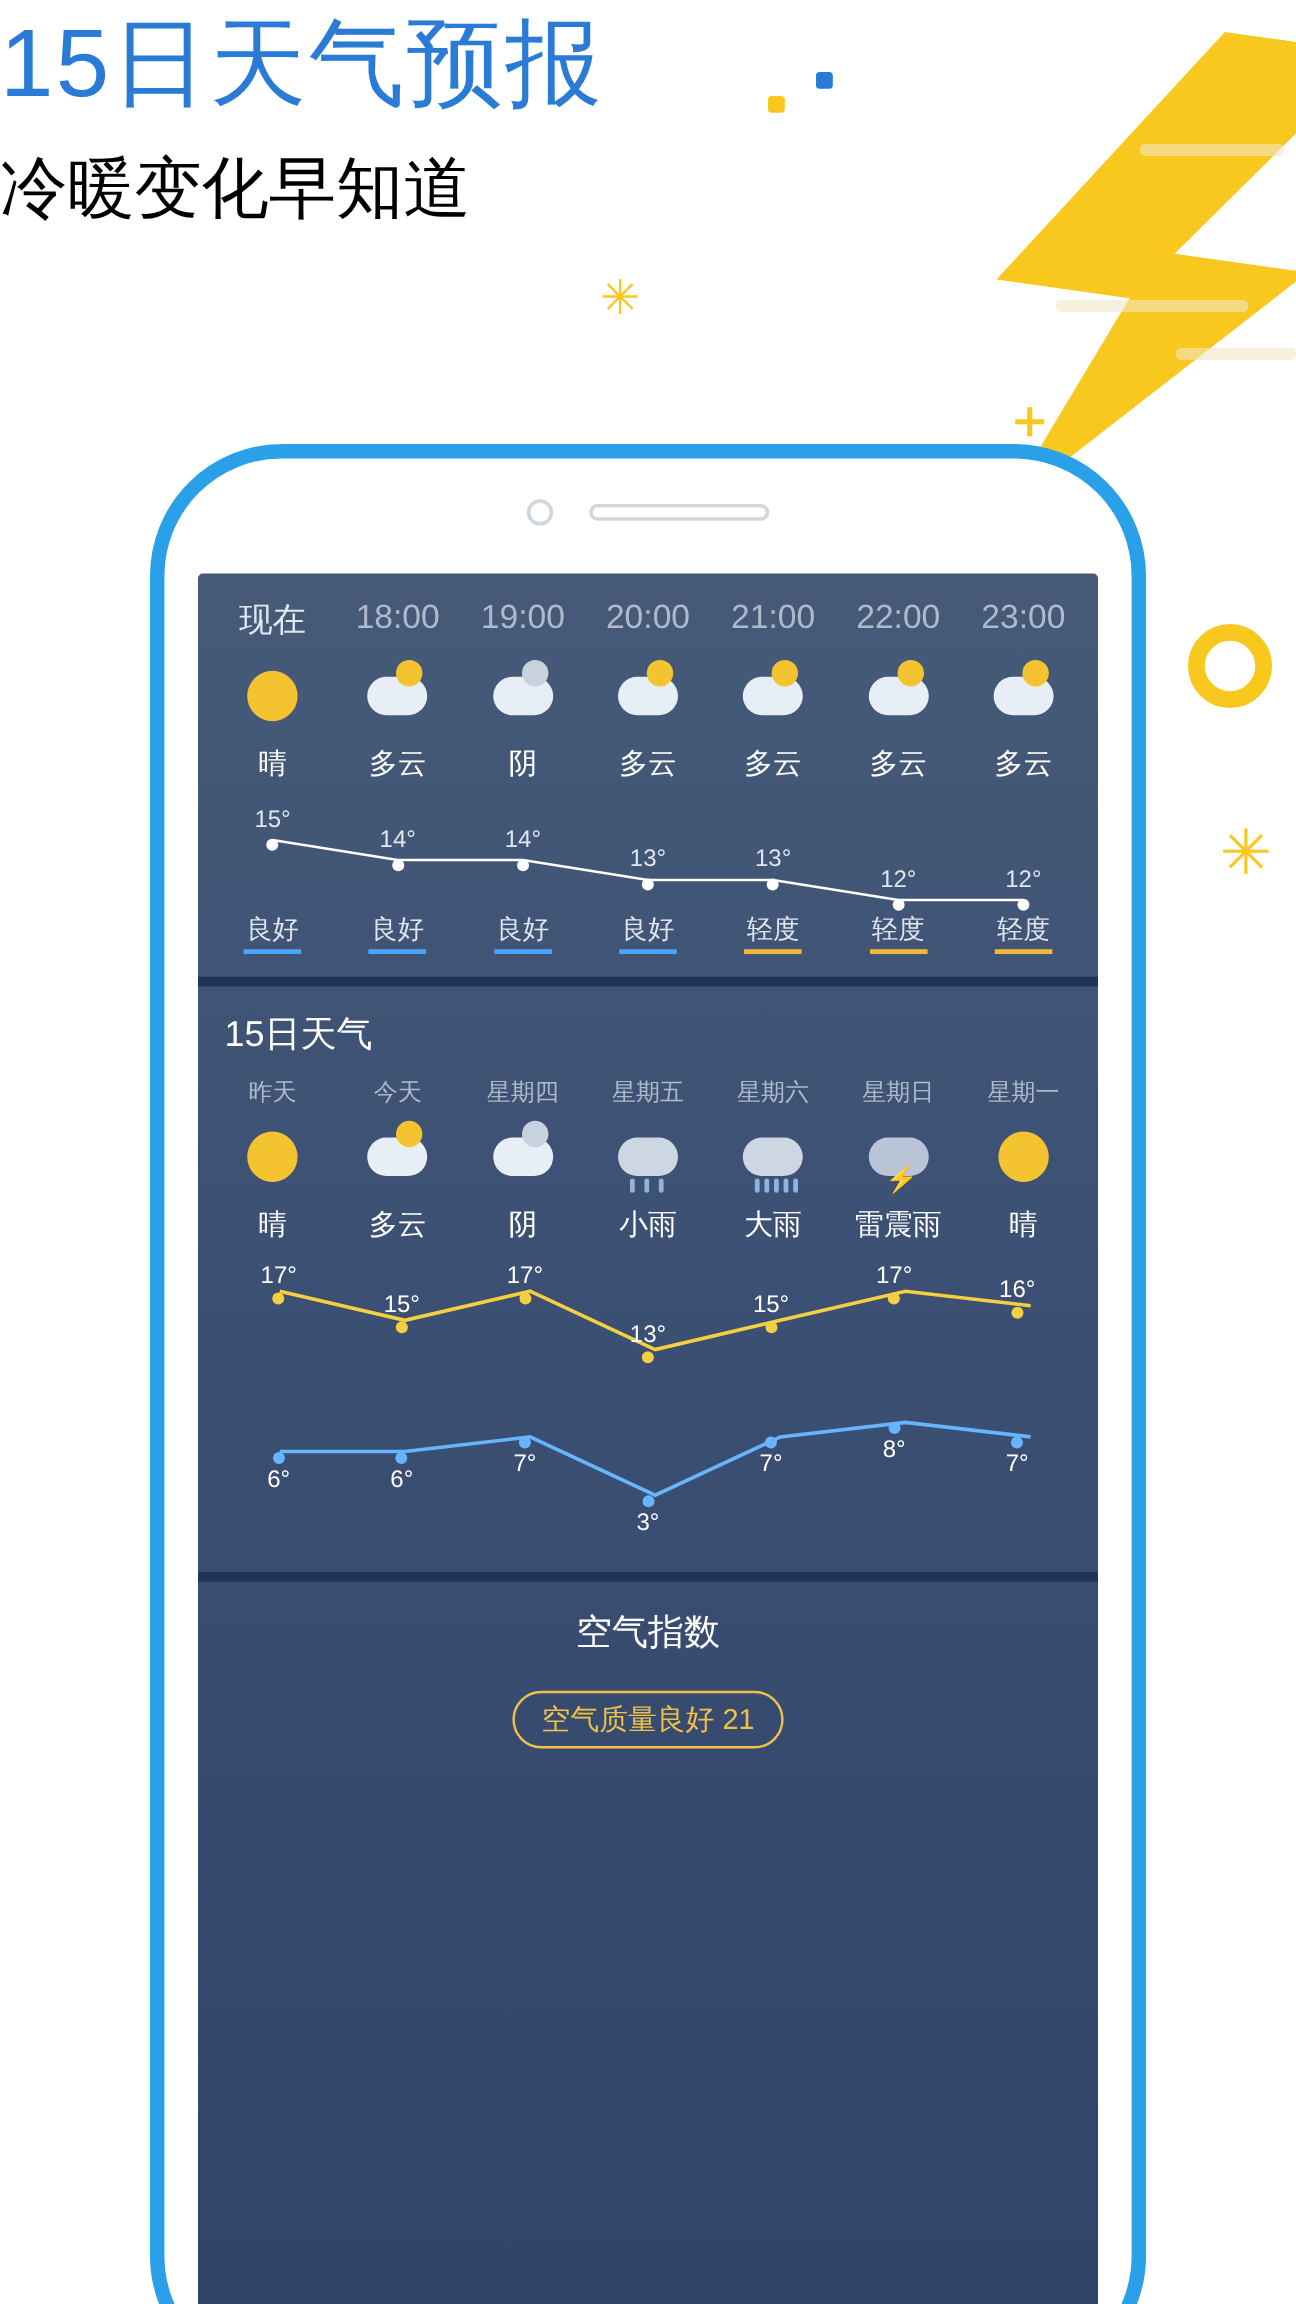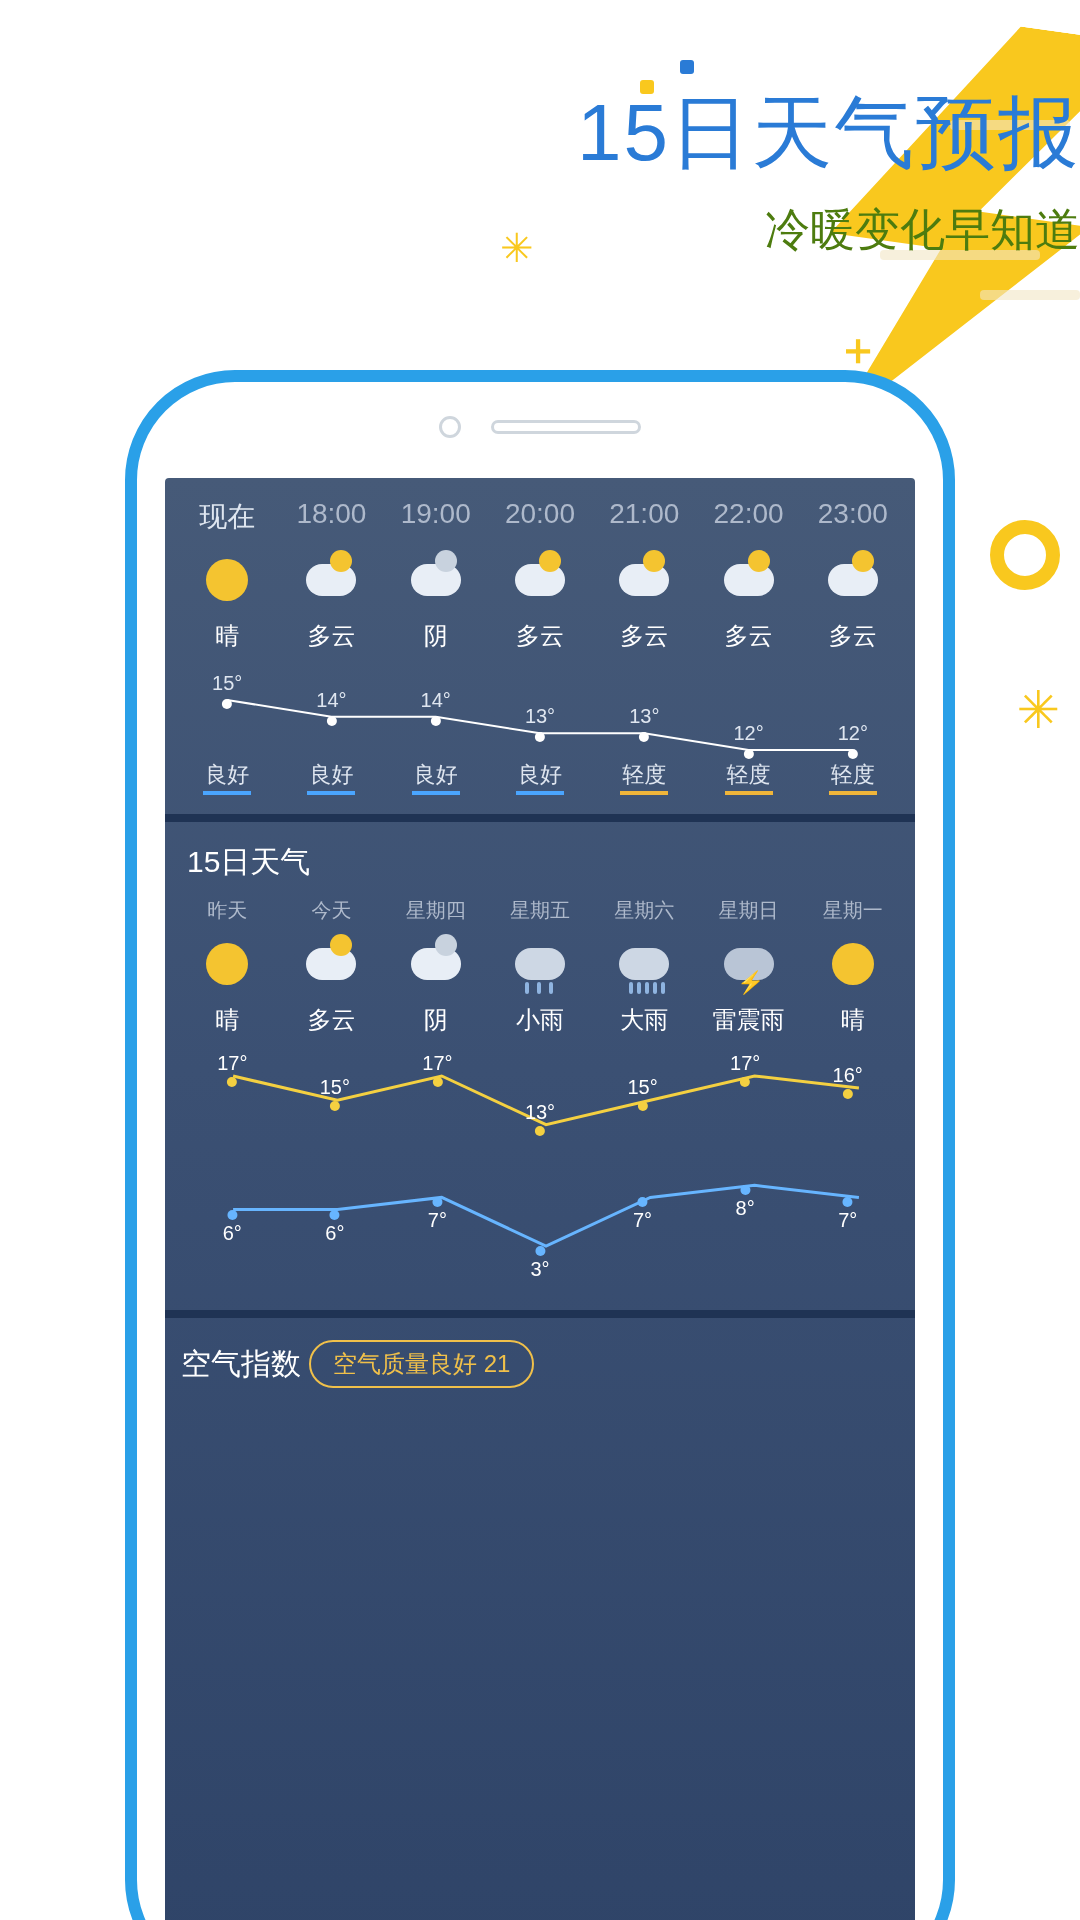--- a/index.html
+++ b/index.html
@@ -22,23 +22,23 @@
   }
   .deco-ring {
     position: absolute; right: 20px; top: 520px;
     width: 70px; height: 70px; border: 14px solid #f9c81e; border-radius: 50%;
   }
   .deco-star { position:absolute; color:#f9c81e; font-size:40px; }
   .deco-plus { position:absolute; color:#f9c81e; font-size:44px; font-weight:700; }
   .deco-sq { position:absolute; width:14px; height:14px; background:#2a7bd6; border-radius:3px; }
   .deco-dash { position:absolute; width:80px; height:10px; background:#f2e6c4; border-radius:4px; opacity:.6;}
 
-  .hero { position:relative; z-index:2; text-align:right; padding-top:80px; }
+  .hero { position:relative; z-index:2; text-align:left; }
   .hero-title { color:#2a7bd6; font-size:80px; font-weight:500; letter-spacing:2px; }
-  .hero-sub   { color:#4d7c0f; font-size:45px; margin-top:12px; font-weight:400; }
+  .hero-sub   { color:#000000; font-size:56px; margin-top:12px; font-weight:400; }
 
   .phone {
     position:absolute; left:50%; transform:translateX(-50%); top:370px;
     width:830px; height:1620px;
     border:12px solid #2aa0e8; border-radius:110px; background:#fff;
     z-index:3;
   }
   .phone-notch { display:flex; justify-content:center; gap:30px; align-items:center; margin-top:34px;}
   .phone-cam { width:22px; height:22px; border:3px solid #cfd6dd; border-radius:50%; }
   .phone-speaker { width:150px; height:14px; border:3px solid #cfd6dd; border-radius:10px; }
@@ -80,21 +80,21 @@
   .section-title { font-size:30px; padding:0 12px 14px; color:#fff; }
   .daily-row .hcell .time { font-size:20px; }
 
   .dual-chart { position:relative; height:220px; margin:26px 6px 4px;text-align:center; }
   .dual-pt { position:absolute; transform:translate(-50%,0); font-size:20px; }
   .dual-pt .dot{ width:10px; height:10px; border-radius:50%; margin:2px auto; }
   .dot.hi{ background:#f4d041;} .dot.lo{ background:#67b5ff;}
 
   
   .aq { padding:22px 16px 20px; }
-  .aq-head { display:flex; align-items:center; gap:8px; }
+  .aq-head { display:flex; align-items:center; gap:28px;flex-direction:column; }
   .aq-title { font-size:30px; }
   .aq-badge { border:2px solid #f0c04a; color:#f0c04a; border-radius:24px; padding:6px 22px; font-size:24px;}
   .aq-grid { display:grid; grid-template-columns:1fr 1fr; gap:18px 20px; margin-top:20px; }
   .aq-item { font-size:22px; color:#95a2b7; }
   .aq-item .val { color:#fff; margin-left:14px; }
 
   svg.connector { position:absolute; left:0; top:0; width:100%; height:100%; pointer-events:none; }
 </style>
 </head>
 <body>

